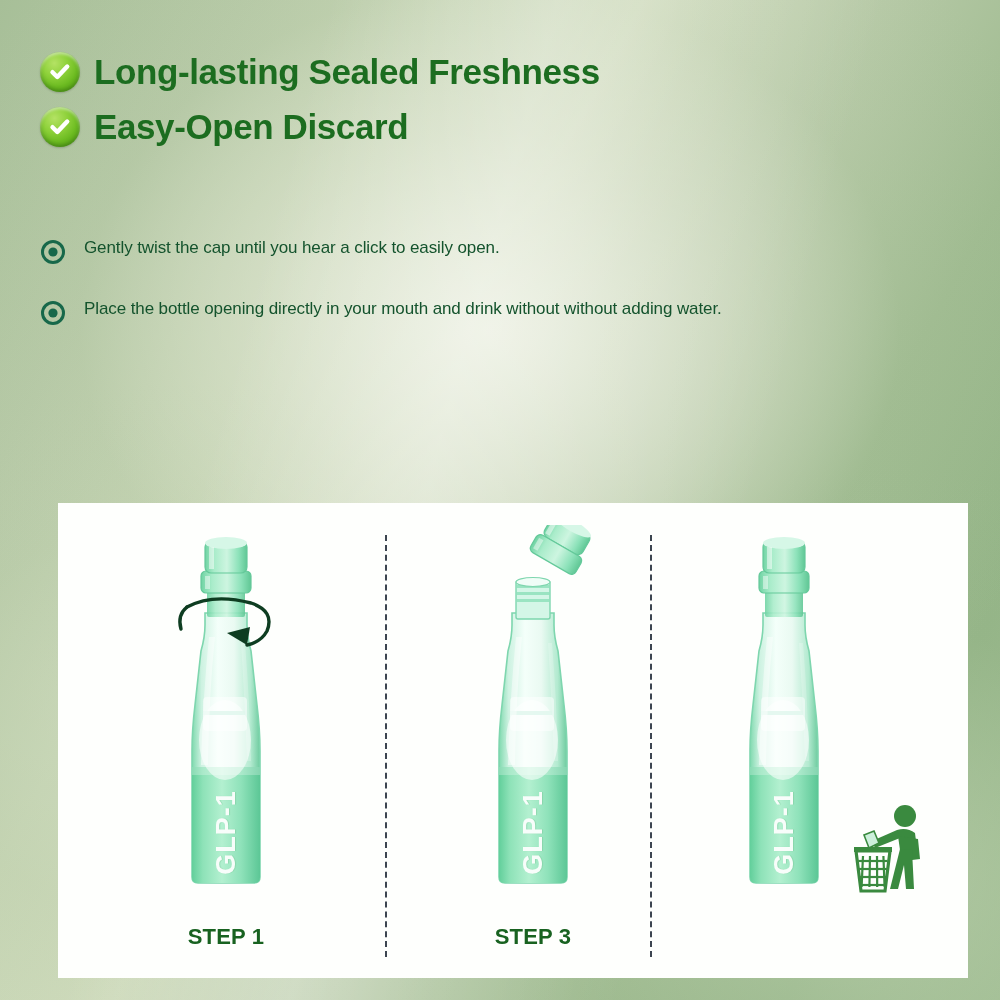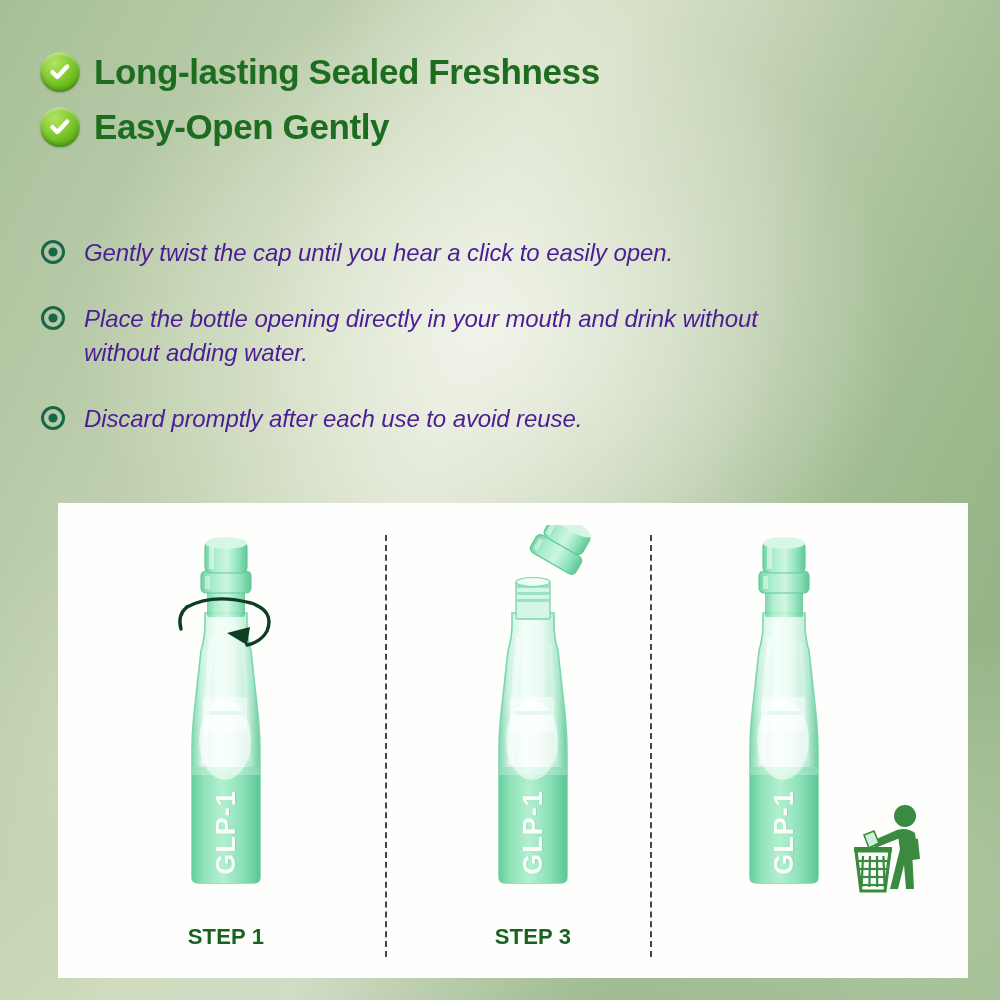--- a/index.html
+++ b/index.html
@@ -86,25 +86,24 @@
   }
   .bullet-icon {
     width: 26px;
     height: 26px;
     flex: 0 0 26px;
     margin-top: 3px;
   }
   .bullet-icon svg { display: block; }
   .bullet-text {
     margin-left: 18px;
-    font-size: 24px;
-    color: #4c1d95;
+    font-size: 17px;
+    color: #14532d;
     line-height: 1.42;
     letter-spacing: -0.1px;
-    font-style: italic;
   }
 
   
   #panel {
     position: absolute;
     left: 58px;
     top: 503px;
     width: 910px;
     height: 475px;
     background: #fefffd;
@@ -198,21 +197,21 @@
     <span class="headline-text">Long-lasting Sealed Freshness</span>
   </div>
 
 
   <div class="headline-row">
     <span class="check-badge">
       <svg width="26" height="26" viewBox="0 0 26 26">
         <path d="M5.5 13.2 L10.3 18 L20.2 7.6" fill="none" stroke="#ffffff" stroke-width="4.4" stroke-linecap="round" stroke-linejoin="round"></path>
       </svg>
     </span>
-    <span class="headline-text">Easy-Open Gently</span>
+    <span class="headline-text">Easy-Open Discard</span>
   </div>
 
 </div>
 
 <div id="bullets">
 
   <div class="bullet-row">
     <span class="bullet-icon">
       <svg width="26" height="26" viewBox="0 0 26 26">
         <circle cx="13" cy="13" r="10.5" fill="none" stroke="#17684a" stroke-width="3"></circle>
@@ -225,29 +224,20 @@
   <div class="bullet-row">
     <span class="bullet-icon">
       <svg width="26" height="26" viewBox="0 0 26 26">
         <circle cx="13" cy="13" r="10.5" fill="none" stroke="#17684a" stroke-width="3"></circle>
         <circle cx="13" cy="13" r="4.6" fill="#17684a"></circle>
       </svg>
     </span>
     <span class="bullet-text">Place the bottle opening directly in your mouth and drink without without adding water.</span>
   </div>
 
-  <div class="bullet-row">
-    <span class="bullet-icon">
-      <svg width="26" height="26" viewBox="0 0 26 26">
-        <circle cx="13" cy="13" r="10.5" fill="none" stroke="#17684a" stroke-width="3"></circle>
-        <circle cx="13" cy="13" r="4.6" fill="#17684a"></circle>
-      </svg>
-    </span>
-    <span class="bullet-text">Discard promptly after each use to avoid reuse.</span>
-  </div>
 
 </div>
 
 <div id="panel">
 
   <div class="divider" id="divider-1"></div>
   <div class="divider" id="divider-2"></div>
 
   <div class="step-col" id="step-col-1">
     <div class="step-stage">

